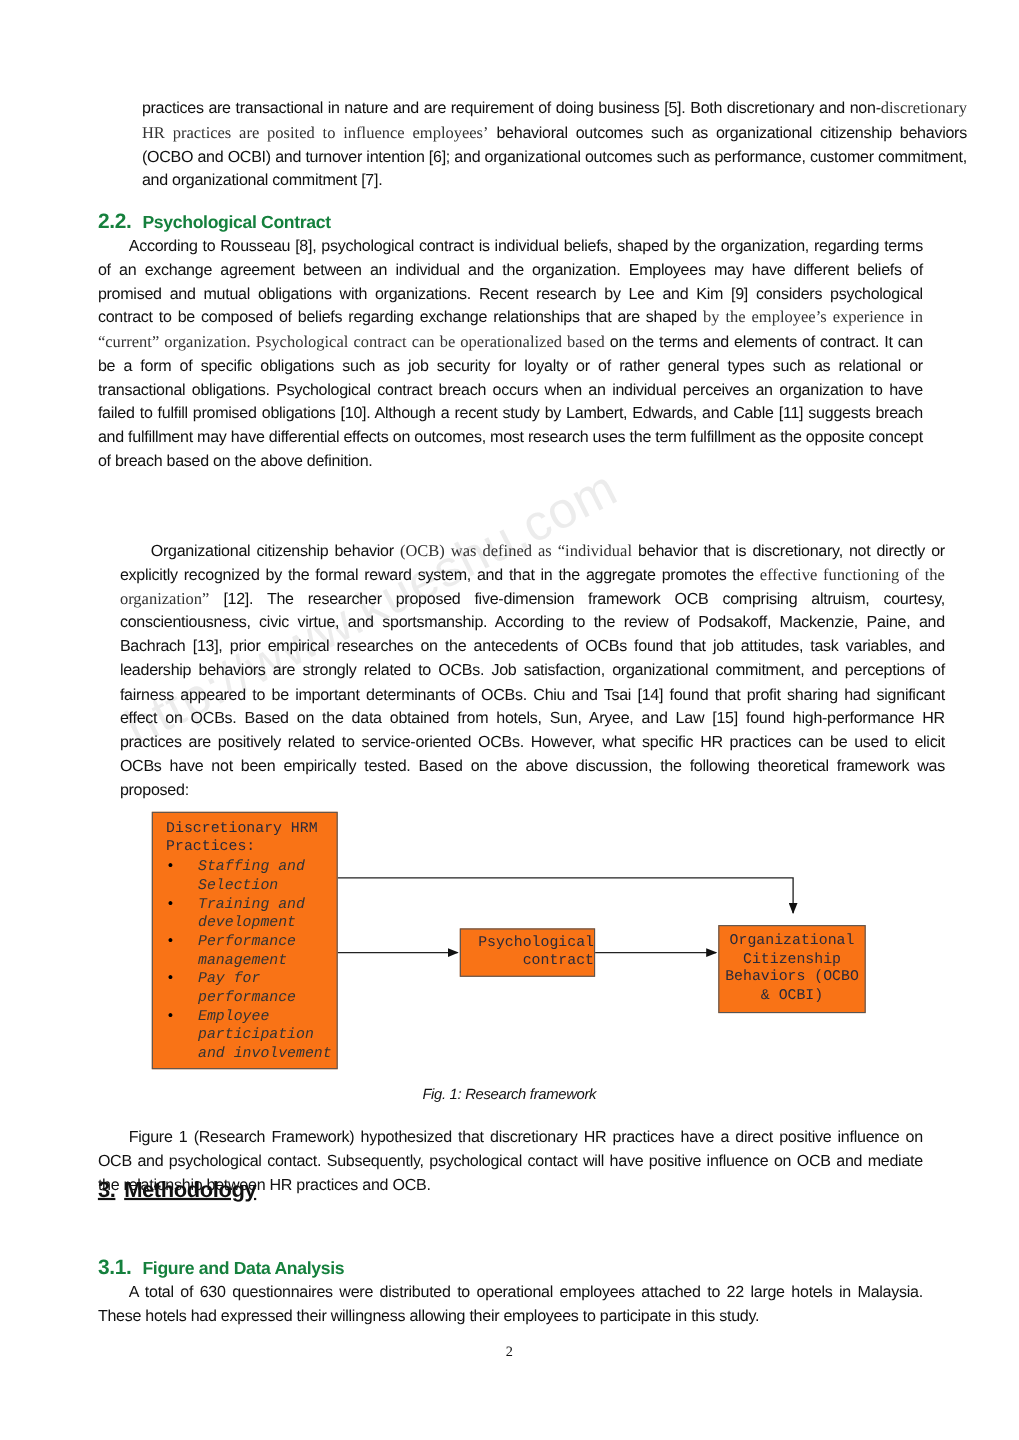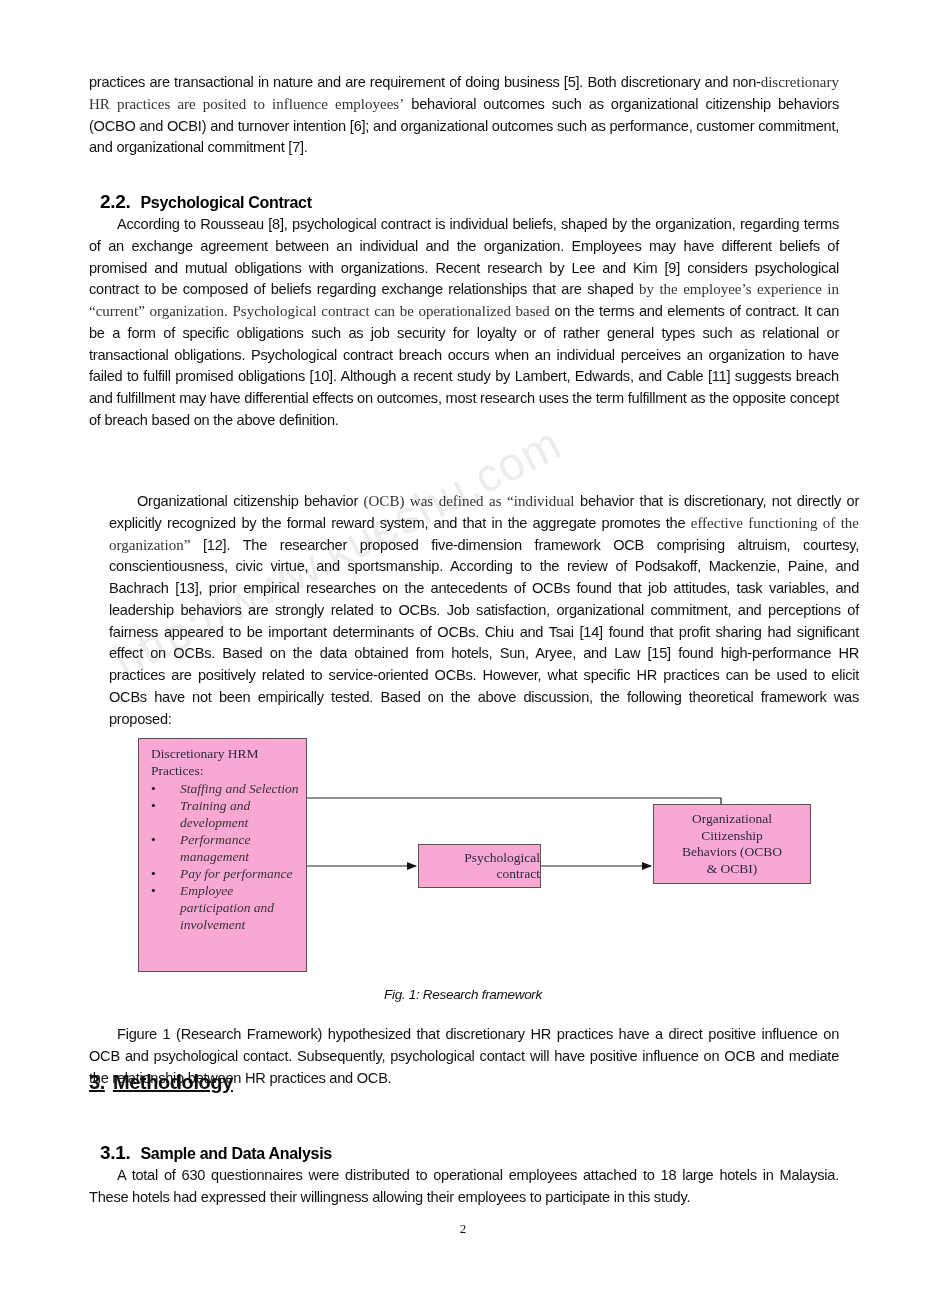--- a/index.html
+++ b/index.html
@@ -9,66 +9,66 @@
     position: absolute; left: 89px; width: 750px;
     font-family: "Liberation Sans", sans-serif;
     font-size: 14.6px; line-height: 21.75px;
     text-align: justify; letter-spacing: -0.25px;
     font-stretch: condensed;
   }
   .txt p { margin: 0; }
   .indent { text-indent: 28px; }
   .serif { font-family: "Liberation Serif", serif; font-size: 15px; letter-spacing: 0; color: #333; }
   .h2 {
-    position: absolute; left: 100px;
+    position: absolute; left: 89px;
     font-family: "Liberation Sans", sans-serif; font-weight: bold;
-    font-size: 16px; letter-spacing: -0.3px; color: #000000;
+    font-size: 16px; letter-spacing: -0.3px; color: #15803d;
   }
   .h2 .num { font-size: 19px; margin-right: 10px; }
   .h1 {
     position: absolute; left: 89px;
     font-family: "Liberation Sans", sans-serif; font-weight: bold;
     font-size: 20px; letter-spacing: -0.4px; color: #111;
   }
   .h1 .num { margin-right: 8px; }
   .caption {
     position: absolute; left: 0; width: 926px; text-align: center;
     font-family: "Liberation Sans", sans-serif; font-size: 13.5px; letter-spacing: -0.3px; font-style: italic;
   }
   .pagenum {
     position: absolute; left: 0; width: 926px; text-align: center; top: 1221px;
     font-family: "Liberation Serif", serif; font-size: 13px;
   }
   .box {
-    position: absolute; border: 1.5px solid #555; background: #f9a8d4; box-sizing: border-box;
-    font-family: Liberation Serif, serif; color: #2a2a3a;
+    position: absolute; border: 1.5px solid #555; background: #f97316; box-sizing: border-box;
+    font-family: Liberation Mono, monospace; color: #2a2a3a;
   }
   .box-left { left: 138px; top: 738px; width: 169px; height: 234px; padding: 6px 0 0 12px; font-size: 13.5px; line-height: 17px; }
   .box-left .title { margin-bottom: 1px; }
   .box-left ul { list-style: none; margin: 0; padding: 0; }
   .box-left li { position: relative; padding-left: 29px; font-style: italic; color: #333; }
   .box-left li .bullet { position: absolute; left: 0; top: 0; font-style: normal; color: #000; }
   .box-mid { left: 418px; top: 844px; width: 123px; height: 44px; text-align: right; font-size: 13.5px; line-height: 16px; padding-top: 5px; }
-  .box-right { left: 653px; top: 804px; width: 158px; height: 80px; text-align: center; font-size: 13.5px; line-height: 16.5px; padding-top: 6px; }
+  .box-right { left: 653px; top: 841px; width: 134px; height: 80px; text-align: center; font-size: 13.5px; line-height: 16.5px; padding-top: 6px; }
   svg.arrows { position: absolute; left: 0; top: 0; width: 926px; height: 1309px; pointer-events: none; }
   .watermark {
     position: absolute; left: 105px; top: 640px;
     font-family: "Liberation Sans", sans-serif; font-size: 46px; color: rgba(150,150,150,0.18);
     transform: rotate(-27deg); transform-origin: left top; white-space: nowrap; letter-spacing: 1px;
     pointer-events: none;
   }
 </style>
 </head>
 <body>
 
 <div class="page">
 
   <div class="watermark">http://www.kueshu.com</div>
 
-  <div class="txt" style="top:72px;">
+  <div class="txt" style="top:89px;margin-left:40px;">
     <p><span>practices are transactional in nature and are requirement of doing business [5]. Both discretionary and non-</span><span class="serif">discretionary HR practices are posited to influence employees’</span><span> behavioral outcomes such as organizational citizenship  behaviors (OCBO and OCBI) and turnover intention [6]; and organizational outcomes such as performance, customer commitment, and organizational commitment [7].</span></p>
   </div>
 
   <div class="h2" style="top:191px;">
     <span class="num">2.2.</span><span>Psychological Contract</span>
   </div>
   <div class="txt" style="top:214px;">
     <p class="indent"><span>According to Rousseau [8], psychological contract is individual beliefs, shaped by the organization, regarding terms of an exchange agreement between an individual and the organization. Employees may have different beliefs of promised and mutual obligations with organizations. Recent research by Lee and Kim [9] considers psychological contract to be composed of beliefs regarding exchange relationships that are shaped </span><span class="serif">by the employee’s experience in “current” organization. Psychological contract can be operationalized based</span><span> on the terms and elements of contract. It can be a form of specific obligations such as job security for loyalty or of rather general types such as relational or transactional obligations. Psychological contract breach occurs when an individual perceives an organization to have failed to fulfill promised obligations [10]. Although a recent study by Lambert, Edwards, and Cable [11] suggests breach and fulfillment may have differential effects on outcomes, most research uses the term fulfillment as the opposite concept of breach based on the above definition.</span></p>
   </div>
 
@@ -122,20 +122,20 @@
 
   <div class="txt" style="top:1024px;">
     <p class="indent">Figure 1 (Research Framework) hypothesized that discretionary HR practices have a direct positive influence on OCB and psychological contact. Subsequently, psychological contact will have positive influence on OCB and mediate the relationship between HR practices and OCB.</p>
   </div>
 
   <div class="h1" style="top:1071px;text-decoration:underline;">
     <span class="num">3.</span><span>Methodology</span>
   </div>
 
   <div class="h2" style="top:1142px;">
-    <span class="num">3.1.</span><span>Sample and Data Analysis</span>
+    <span class="num">3.1.</span><span>Figure and Data Analysis</span>
   </div>
   <div class="txt" style="top:1165px;">
-    <p class="indent">A total of 630 questionnaires were distributed to operational employees attached to 18 large hotels in Malaysia. These hotels had expressed their willingness allowing their employees to participate in this study.</p>
+    <p class="indent">A total of 630 questionnaires were distributed to operational employees attached to 22 large hotels in Malaysia. These hotels had expressed their willingness allowing their employees to participate in this study.</p>
   </div>
 
   <div class="pagenum">2</div>
 </div>
 
 </body></html>

